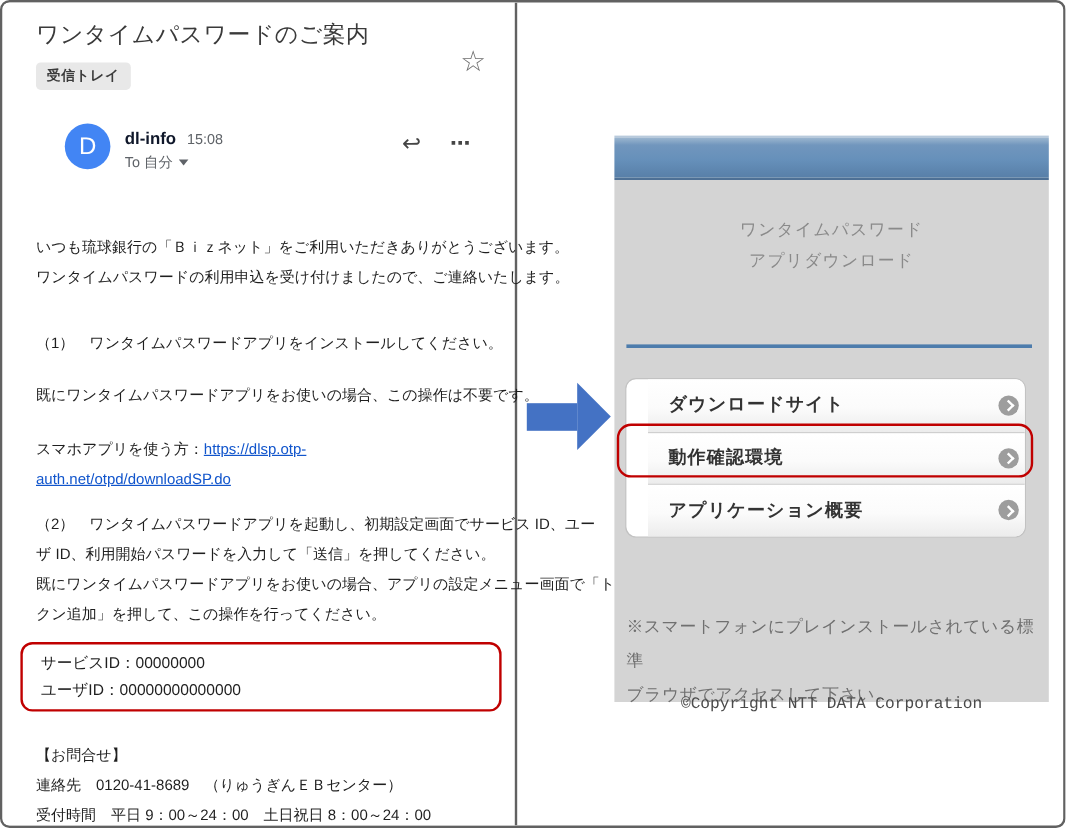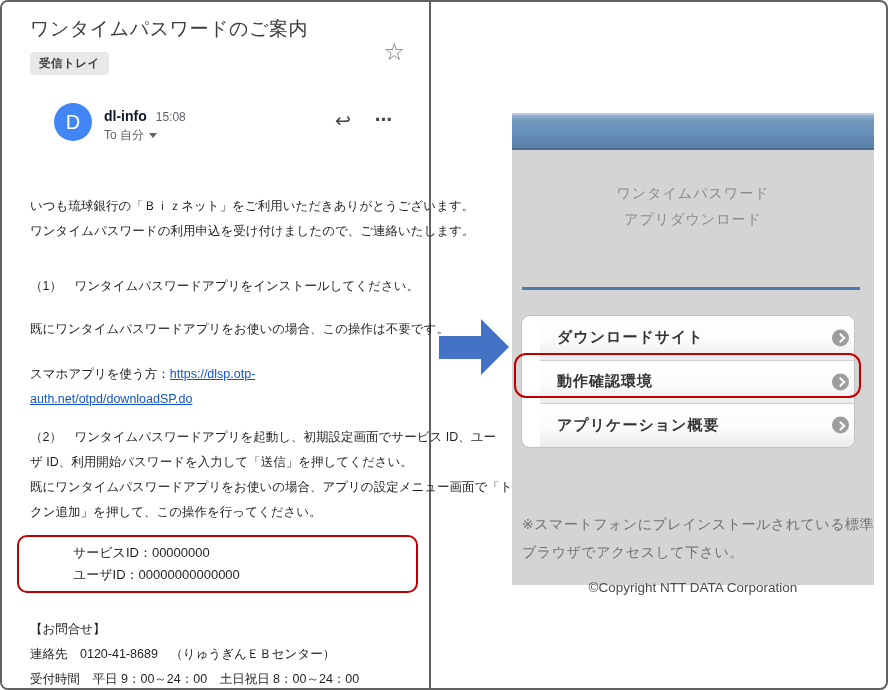--- a/index.html
+++ b/index.html
@@ -46,35 +46,35 @@
   .p-step1 { margin-top:30px; }
   .p-note1 { margin-top:18px; }
   .p-link  { margin-top:20px; }
   .p-step2 { margin-top:13px; }
   .email-link { color:#1155cc; text-decoration:underline; }
 
   .id-box {
     margin:10px 0 0 -13px; width:401px; border:2px solid #c00000; border-radius:10px;
     padding:5px 0 5px 15px; font-size:13px;
   }
-  .id-box .bl { line-height:22px;margin-left:39px; }
+  .id-box .bl { line-height:22px; }
 
   .contact-block { margin-top:24px; }
 
   
   .big-arrow { position:absolute; left:437px; top:317px; width:70px; height:56px; }
   .big-arrow .shaft { position:absolute; left:0; top:17px; width:42px; height:23px; background:#4472c4; }
   .big-arrow .head  {
     position:absolute; left:42px; top:0; width:0; height:0;
     border-top:28px solid transparent; border-bottom:28px solid transparent;
     border-left:28px solid #4472c4;
   }
 
   
-  .phone-panel { position:absolute; left:510px; top:111px; width:362px; height:472px; }
+  .phone-panel { position:absolute; left:510px; top:111px; width:362px; height:472px;font-family:Liberation Mono, monospace; }
   .phone-header {
     position:absolute; left:0; top:0; width:100%; height:37px;
     background:linear-gradient(180deg,#9ab5cf 0%, #7196bd 18%, #6690ba 55%, #587fa8 100%);
     border-top:2px solid #b8cadc; border-bottom:2px solid #4e7095;
   }
   .phone-body {
     position:absolute; left:0; top:37px; width:100%; height:435px;
     background:#d4d4d4; color:#333;
   }
   .phone-title { margin-top:30px; text-align:center; font-size:14px; color:#8a8a8a; letter-spacing:1px; line-height:26px; }

